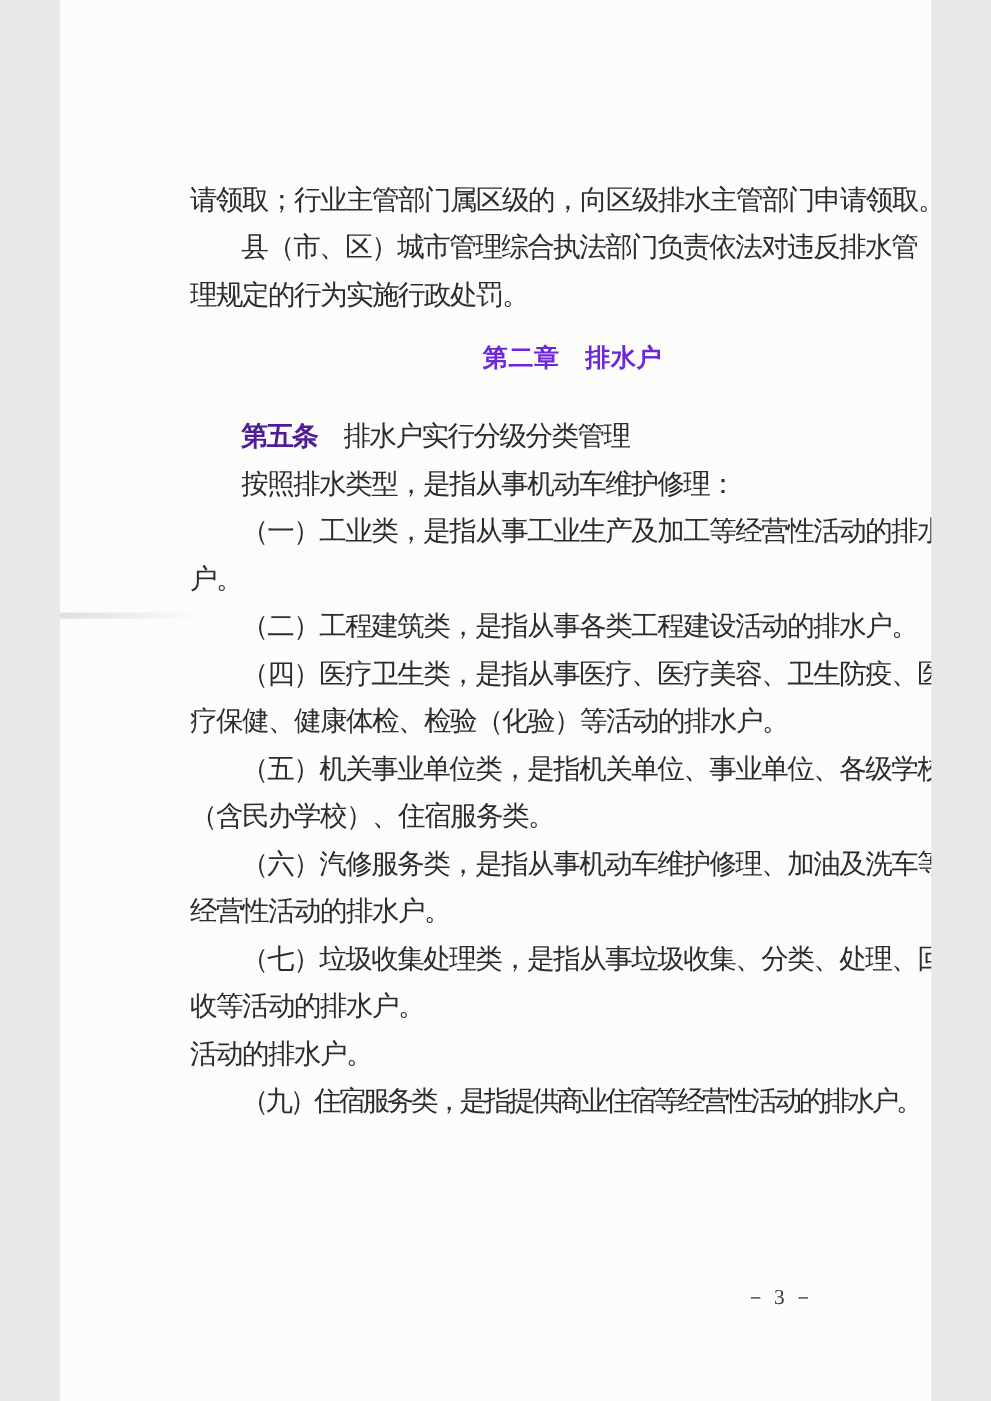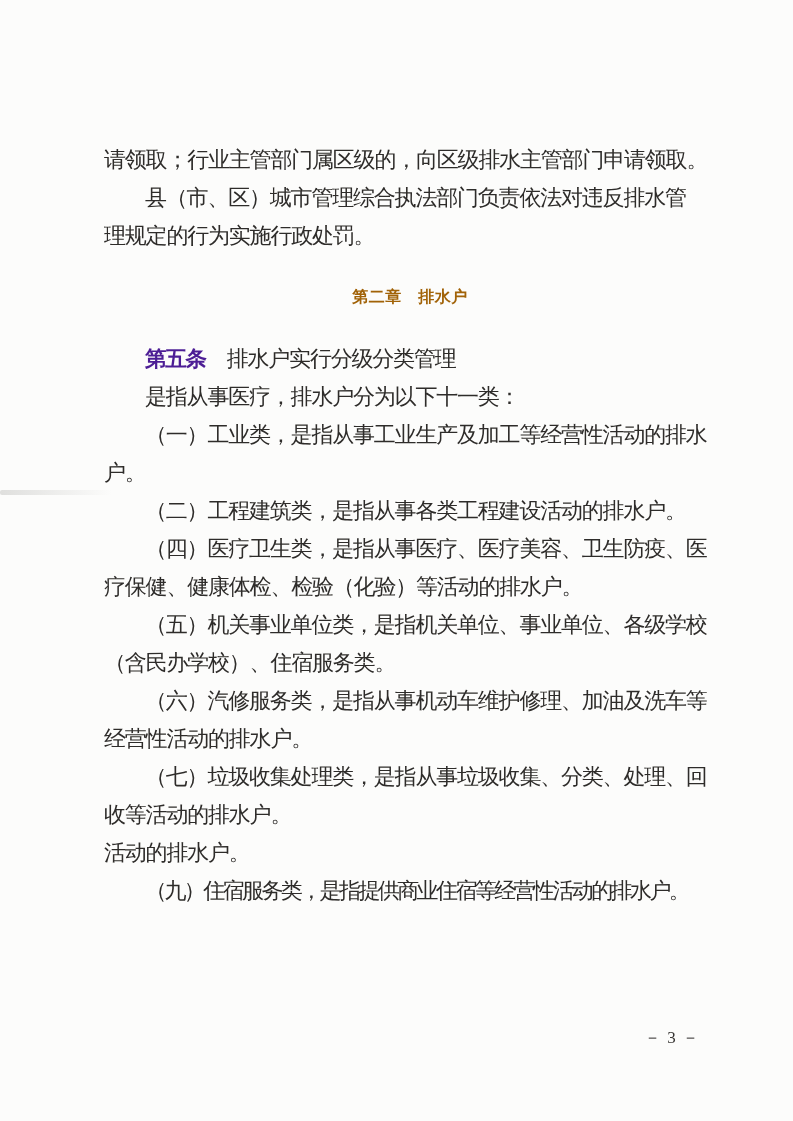--- a/index.html
+++ b/index.html
@@ -1,18 +1,18 @@
 <!DOCTYPE html>
 <html><head>
 <meta charset="utf-8">
 <style>
   html, body { margin: 0; padding: 0; background: #e8e8e8; }
   .page {
     position: relative;
-    width: 793px;
+    width: 697px;
     height: 1121px;
     margin: 0 auto;
     background: #fcfcfb;
     overflow: hidden;
     font-family: "Liberation Serif", "DejaVu Serif", serif;
     color: #2e2c2a;
   }
   .content {
     position: absolute;
     left: 104px;
@@ -31,27 +31,27 @@
   .line.tight { letter-spacing: -2.6px; }
   .bold-prefix {
     font-weight: bold;
     color: #4c1d95;
     font-family: "Liberation Sans", "DejaVu Sans", sans-serif;
     font-size: 21.5px;
   }
   .heading {
     font-family: "Liberation Sans", "DejaVu Sans", sans-serif;
     font-weight: bold;
-    font-size: 16px;
+    font-size: 20px;
     letter-spacing: 0.5px;
-    color: #a16207;
+    color: #6d28d9;
     text-align: center;
     line-height: 38px;
     height: 38px;
-    margin-top: 23px;
+    margin-top: 13px;
     margin-bottom: 24px;
     white-space: nowrap;
   }
   .page-number {
     position: absolute;
     top: 1026px;
     right: 93px;
     font-size: 17px;
     letter-spacing: 1px;
     color: #3a3836;
@@ -71,21 +71,21 @@
 </head>
 <body>
 
 <div class="page">
   <div class="content" id="content">
       <div class="line">请领取；行业主管部门属区级的，向区级排水主管部门申请领取。</div>
       <div class="line indent">县（市、区）城市管理综合执法部门负责依法对违反排水管</div>
       <div class="line">理规定的行为实施行政处罚。</div>
       <div class="heading">第二章　排水户</div>
       <div class="line indent"><span class="bold-prefix">第五条</span>　排水户实行分级分类管理</div>
-      <div class="line indent">是指从事医疗，排水户分为以下十一类：</div>
+      <div class="line indent">按照排水类型，是指从事机动车维护修理：</div>
       <div class="line indent">（一）工业类，是指从事工业生产及加工等经营性活动的排水</div>
       <div class="line">户。</div>
       <div class="line indent">（二）工程建筑类，是指从事各类工程建设活动的排水户。</div>
       <div class="line indent">（四）医疗卫生类，是指从事医疗、医疗美容、卫生防疫、医</div>
       <div class="line">疗保健、健康体检、检验（化验）等活动的排水户。</div>
       <div class="line indent">（五）机关事业单位类，是指机关单位、事业单位、各级学校</div>
       <div class="line">（含民办学校）、住宿服务类。</div>
       <div class="line indent">（六）汽修服务类，是指从事机动车维护修理、加油及洗车等</div>
       <div class="line">经营性活动的排水户。</div>
       <div class="line indent">（七）垃圾收集处理类，是指从事垃圾收集、分类、处理、回</div>

